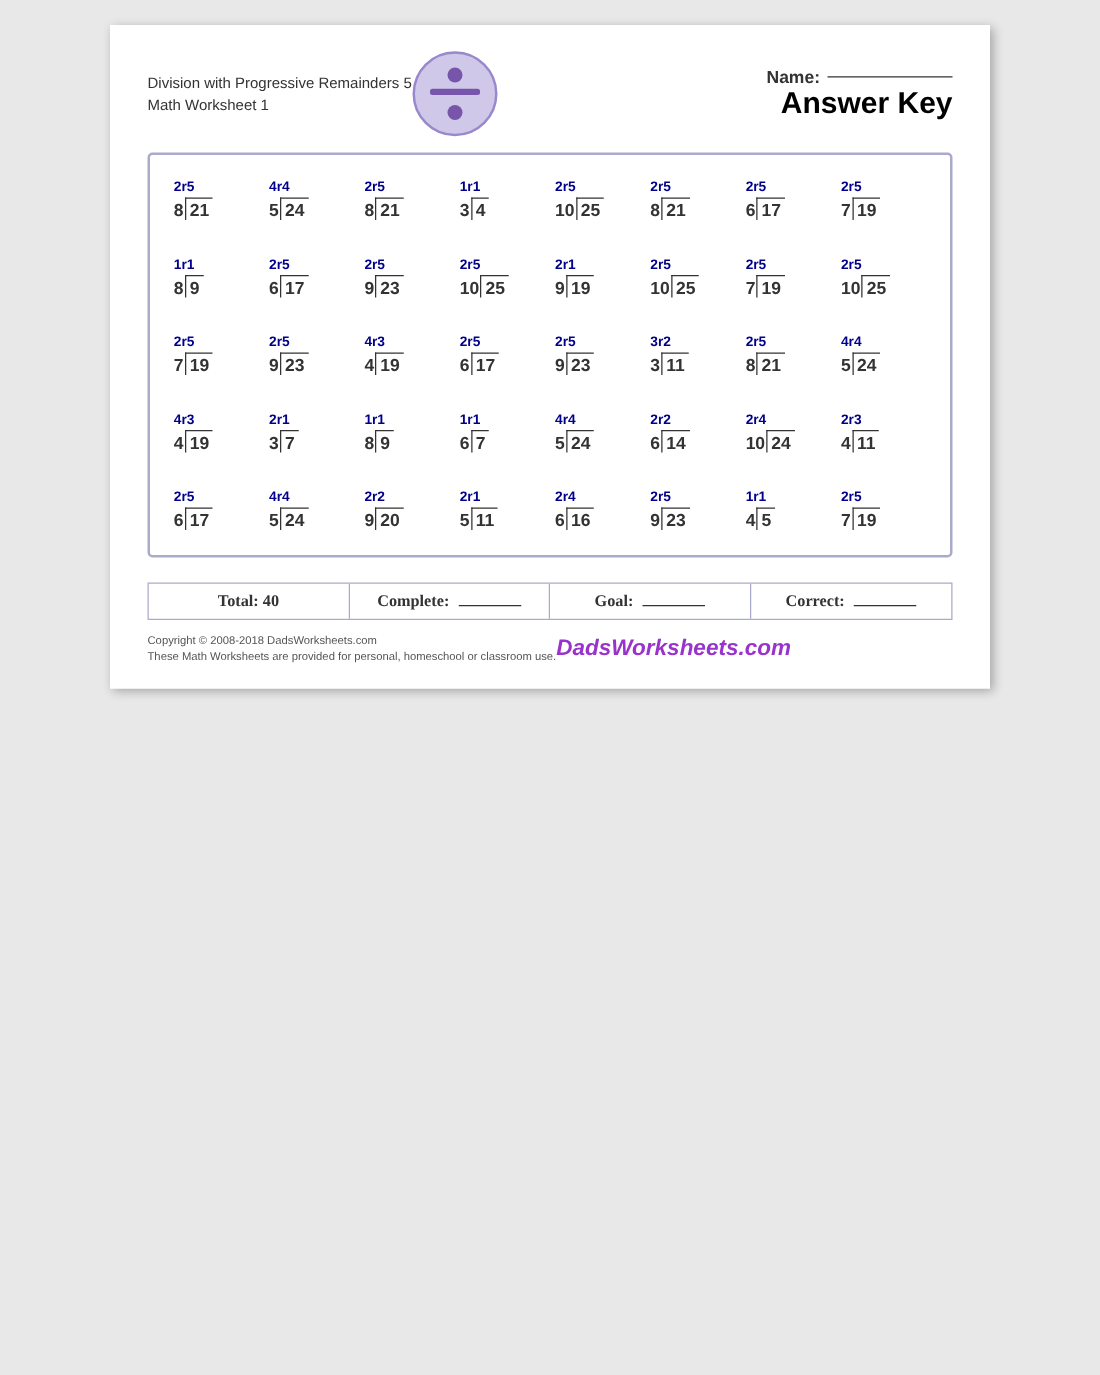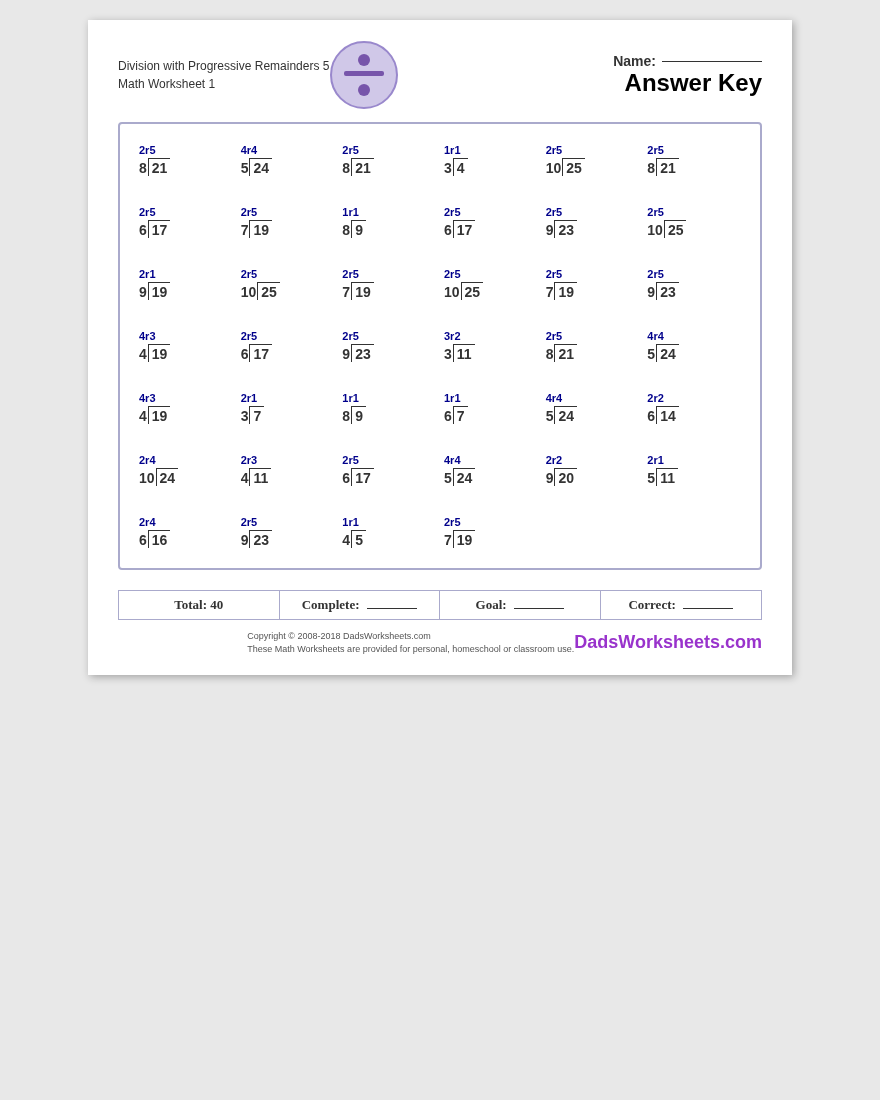--- a/index.html
+++ b/index.html
@@ -67,21 +67,21 @@
       text-align: right;
     }
     .worksheet-border {
       border: 2px solid #aac;
       border-radius: 4px;
       padding: 20px 15px;
       background: white;
     }
     .problems-grid {
       display: grid;
-      grid-template-columns: repeat(6, 1fr);
+      grid-template-columns: repeat(8, 1fr);
       gap: 0;
       row-gap: 30px;
     }
     .problem {
       display: flex;
       flex-direction: column;
       align-items: flex-start;
       padding: 0 4px;
     }
     .answer {
@@ -131,30 +131,31 @@
     .footer-cell:last-child { border-right: none; }
     .footer-underline {
       border-bottom: 1px solid #333;
       display: inline-block;
       width: 50px;
       margin-left: 4px;
     }
     .copyright-bar {
       margin-top: 10px;
       display: flex;
-      justify-content: flex-end;
+      justify-content: flex-start;
       align-items: center;
     }
     .copyright-text {
       font-size: 9px;
       color: #555;
       line-height: 1.4;
     }
     .brand {
       font-size: 18px;
+      font-style: italic;
       color: #00008b;
       font-weight: bold;
     }
     .brand span {
       color: #9933cc;
     }
   </style>
 </head>
 <body>
 

